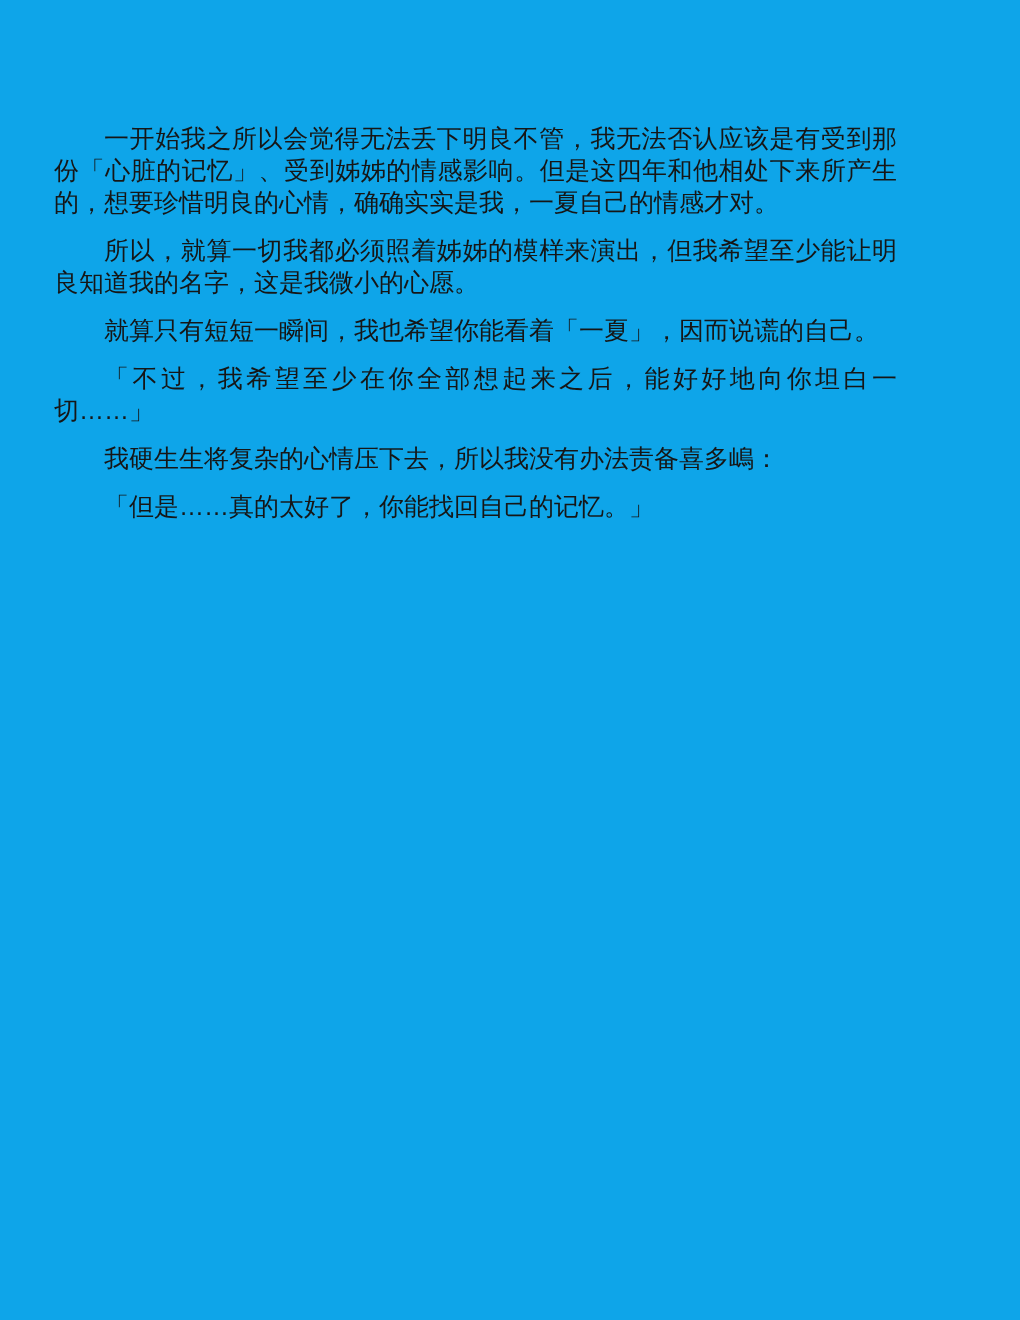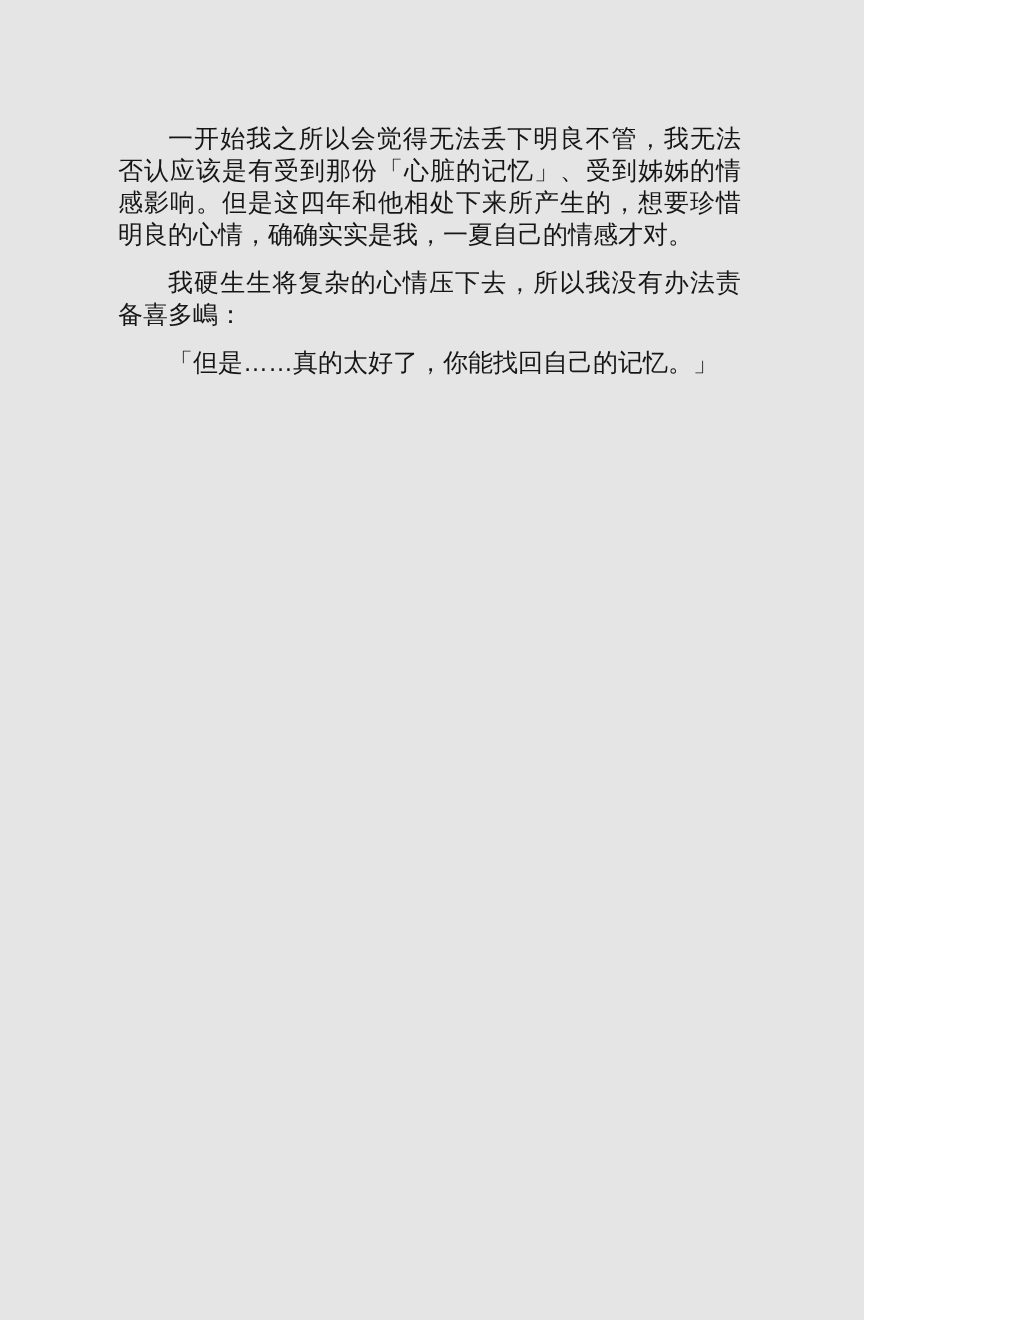--- a/index.html
+++ b/index.html
@@ -7,24 +7,24 @@
     padding: 0;
   }
   body {
     width: 1020px;
     height: 1320px;
     background: #ffffff;
     overflow: hidden;
   }
   .page {
     box-sizing: border-box;
-    width: 864px;
+    width: 1020px;
     height: 1320px;
-    padding: 122px 123px 0 118px;
-    background: #e5e5e5;
+    padding: 122px 123px 0 54px;
+    background: #0ea5e9;
   }
   .para {
     margin: 0 0 16px 0;
     font-family: "Liberation Sans", "DejaVu Sans", sans-serif;
     font-size: 25px;
     line-height: 32px;
     letter-spacing: 0;
     color: #161616;
     text-align: justify;
     text-justify: inter-ideograph;
@@ -33,15 +33,18 @@
   }
   .para:last-child {
     margin-bottom: 16px;
   }
 </style>
 </head>
 <body>
 
 <main class="page">
   <p class="para">一开始我之所以会觉得无法丢下明良不管，我无法否认应该是有受到那份「心脏的记忆」、受到姊姊的情感影响。但是这四年和他相处下来所产生的，想要珍惜明良的心情，确确实实是我，一夏自己的情感才对。</p>
+  <p class="para">所以，就算一切我都必须照着姊姊的模样来演出，但我希望至少能让明良知道我的名字，这是我微小的心愿。</p>
+  <p class="para">就算只有短短一瞬间，我也希望你能看着「一夏」，因而说谎的自己。</p>
+  <p class="para">「不过，我希望至少在你全部想起来之后，能好好地向你坦白一切……」</p>
   <p class="para">我硬生生将复杂的心情压下去，所以我没有办法责备喜多嶋：</p>
   <p class="para">「但是……真的太好了，你能找回自己的记忆。」</p>
 </main>
 
 </body></html>

